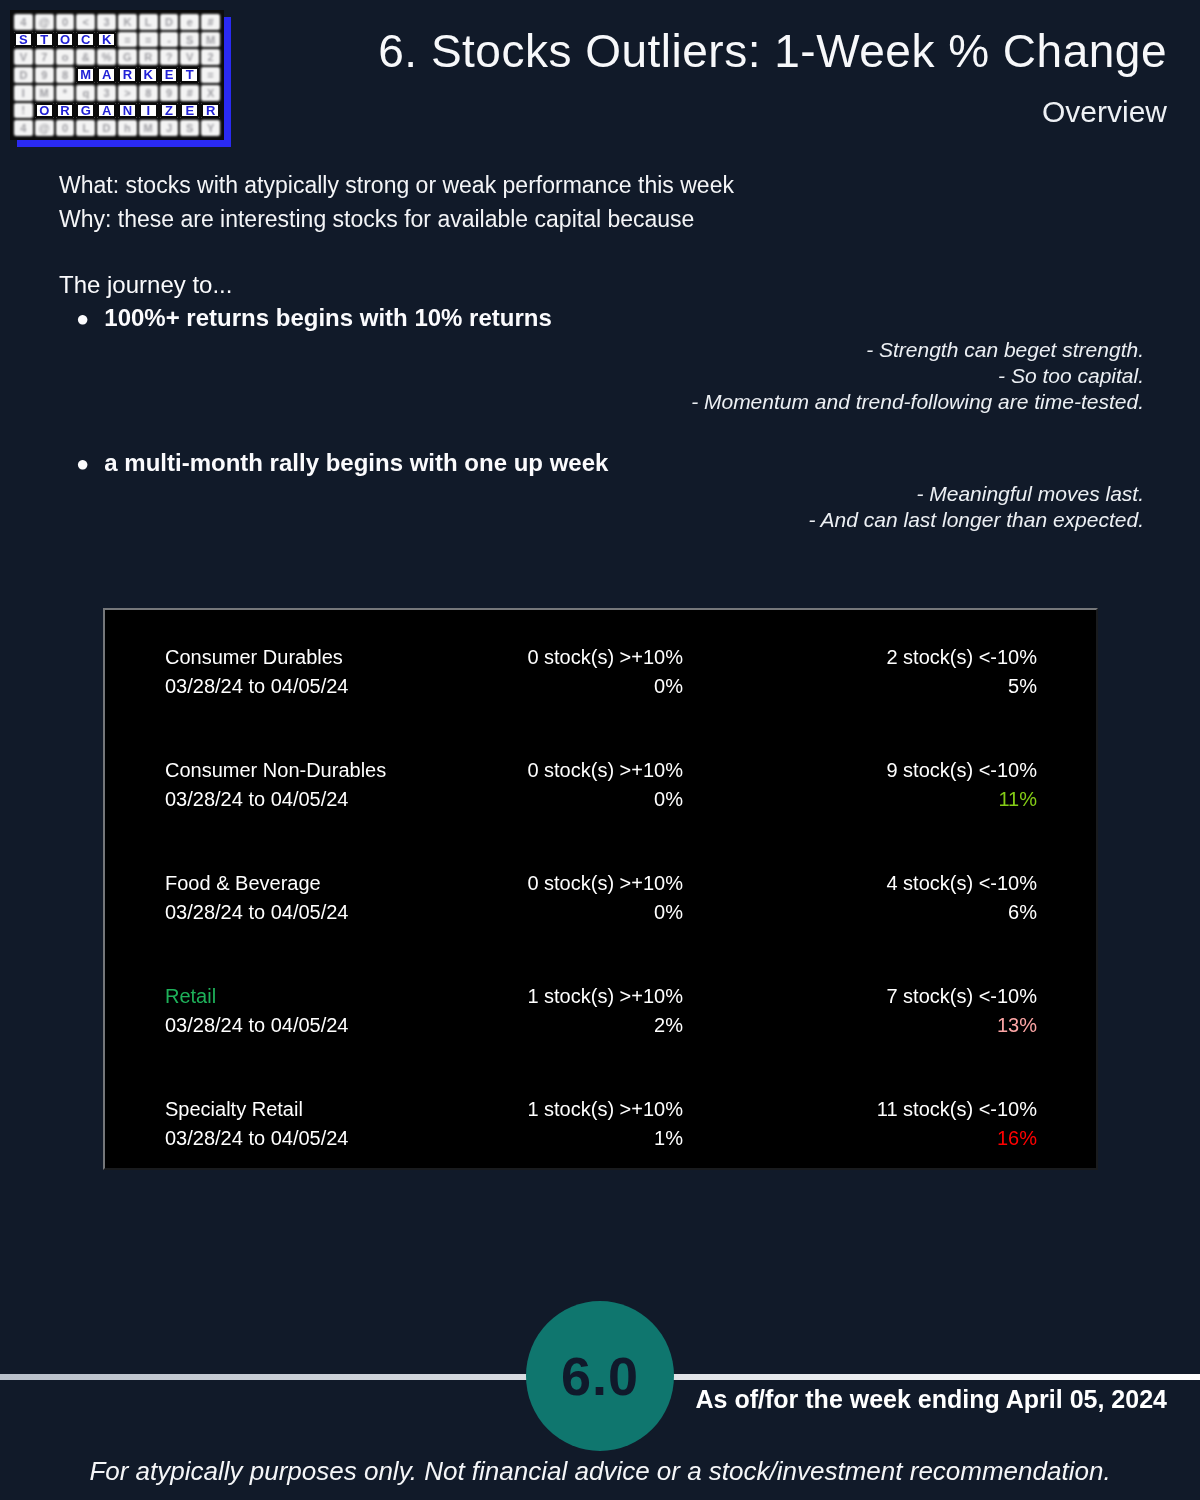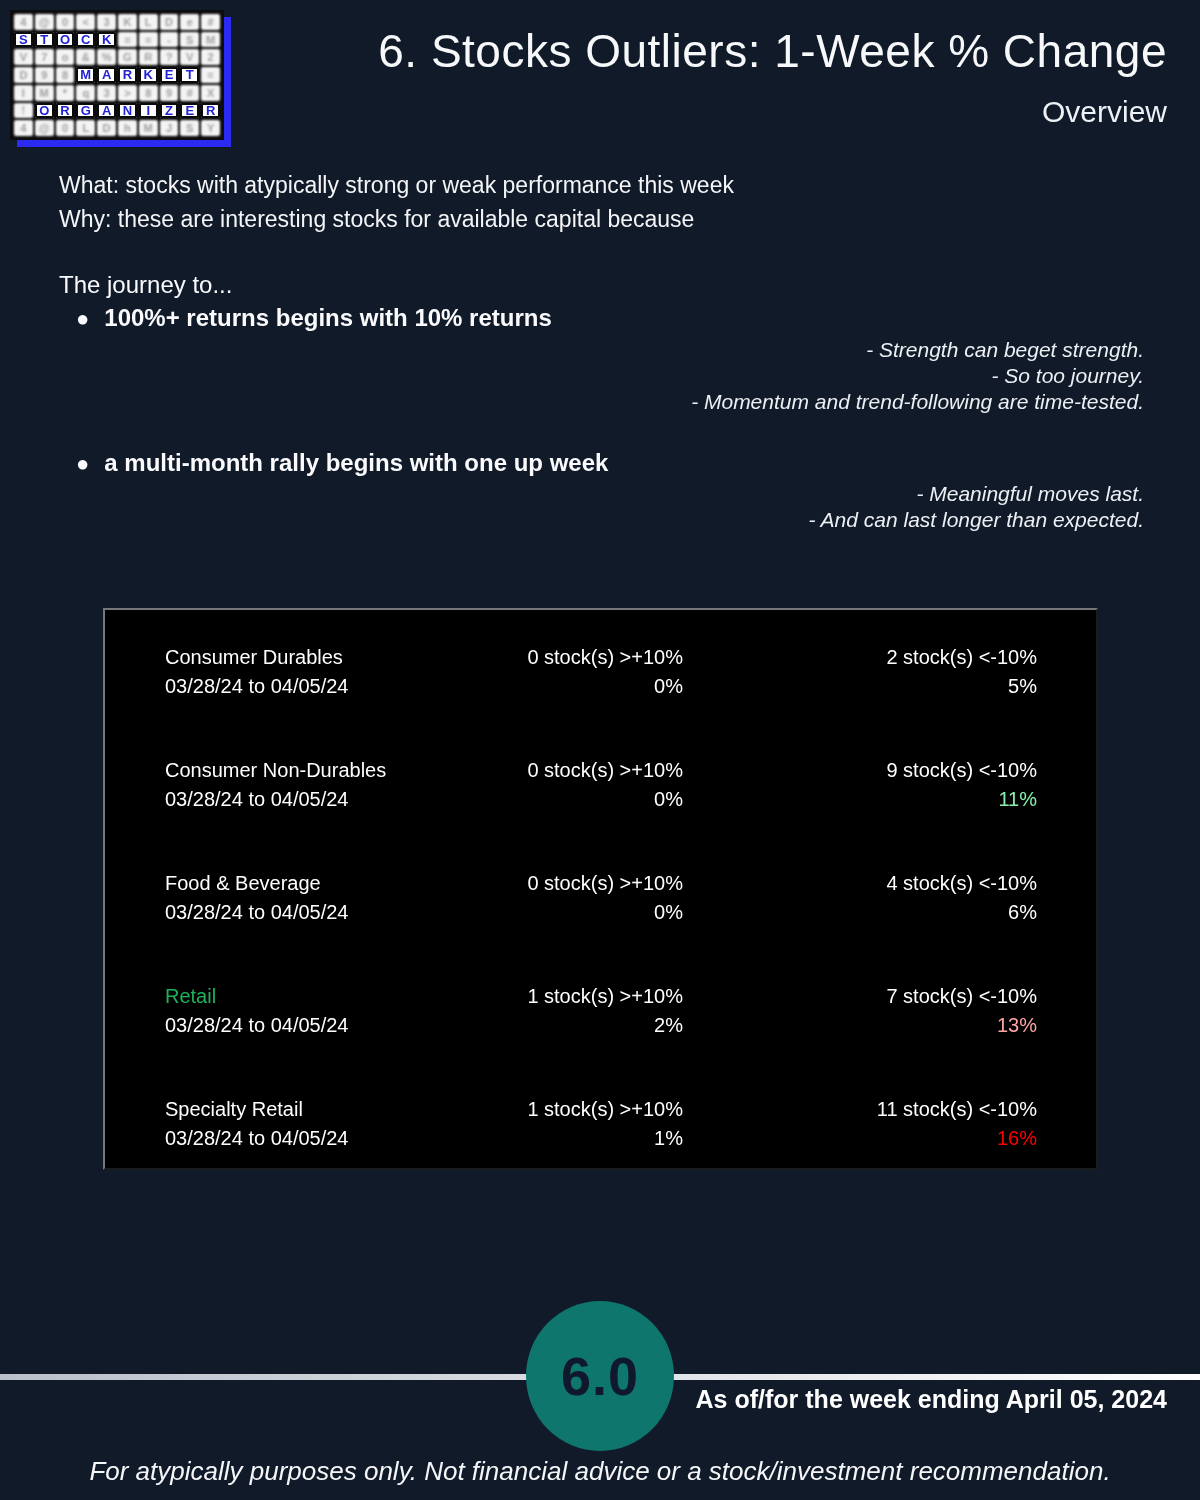--- a/index.html
+++ b/index.html
@@ -145,21 +145,21 @@
   </div>
 
   <div class="journey-h">The journey to...</div>
 
   <div class="bullet b1">
     <span class="dot">●</span>
     <span>100%+ returns begins with 10% returns</span>
   </div>
   <div class="notes n1">
     <div>- Strength can beget strength.</div>
-    <div>- So too journey.</div>
+    <div>- So too capital.</div>
     <div>- Momentum and trend-following are time-tested.</div>
   </div>
 
   <div class="bullet b2">
     <span class="dot">●</span>
     <span>a multi-month rally begins with one up week</span>
   </div>
   <div class="notes n2">
     <div>- Meaningful moves last.</div>
     <div>- And can last longer than expected.</div>
@@ -182,21 +182,21 @@
 
       <div class="block">
         <div class="line l1">
           <span class="c1" style="color: rgb(255, 255, 255);">Consumer Non-Durables</span>
           <span class="c2">0 stock(s) &gt;+10%</span>
           <span class="c3">9 stock(s) &lt;-10%</span>
         </div>
         <div class="line l2">
           <span class="c1">03/28/24 to 04/05/24</span>
           <span class="c2">0%</span>
-          <span class="c3" style="color: #86efac;">11%</span>
+          <span class="c3" style="color: #84cc16;">11%</span>
         </div>
       </div>
 
       <div class="block">
         <div class="line l1">
           <span class="c1" style="color: rgb(255, 255, 255);">Food &amp; Beverage</span>
           <span class="c2">0 stock(s) &gt;+10%</span>
           <span class="c3">4 stock(s) &lt;-10%</span>
         </div>
         <div class="line l2">

